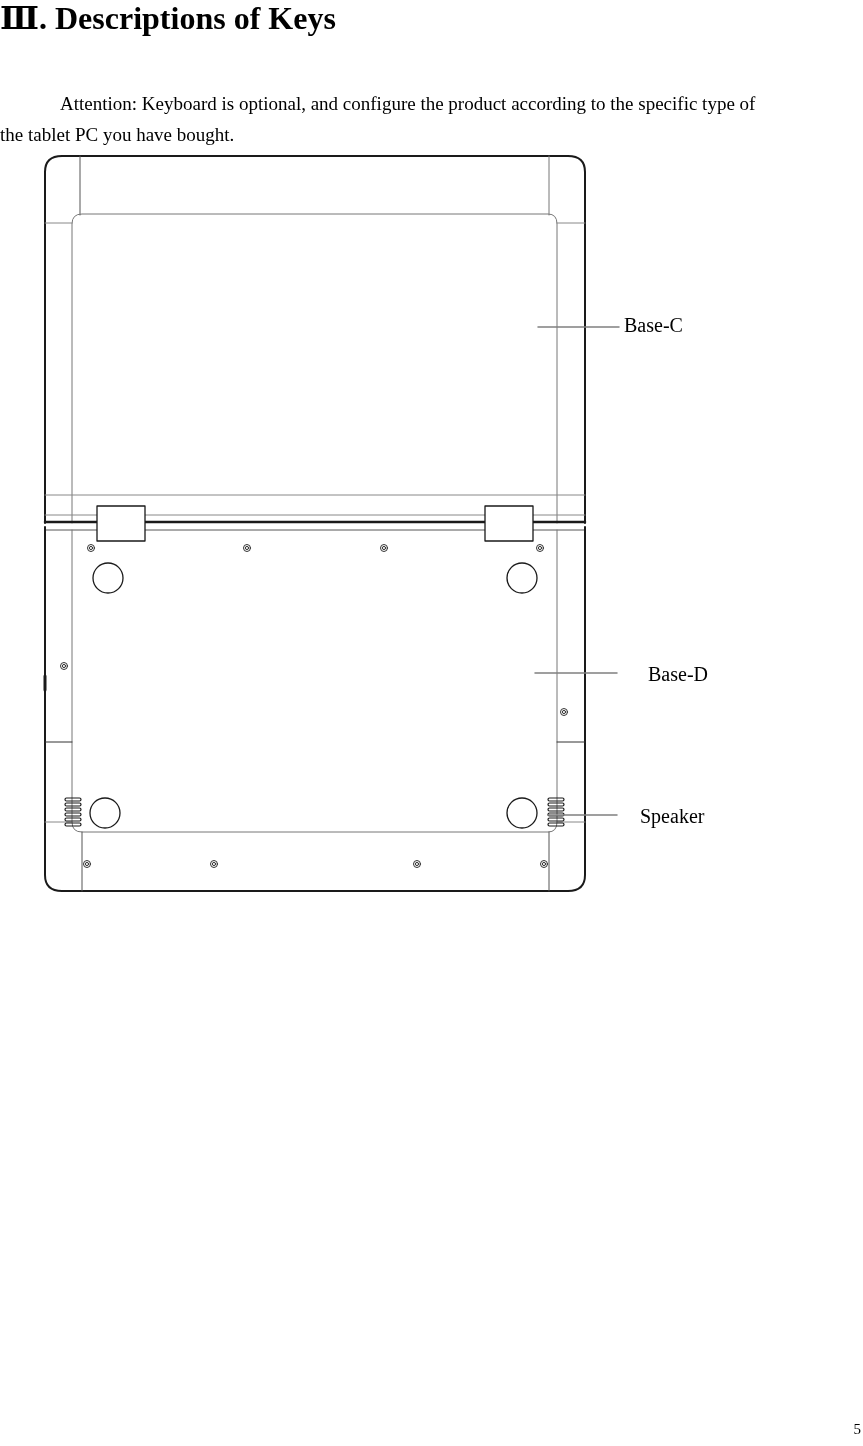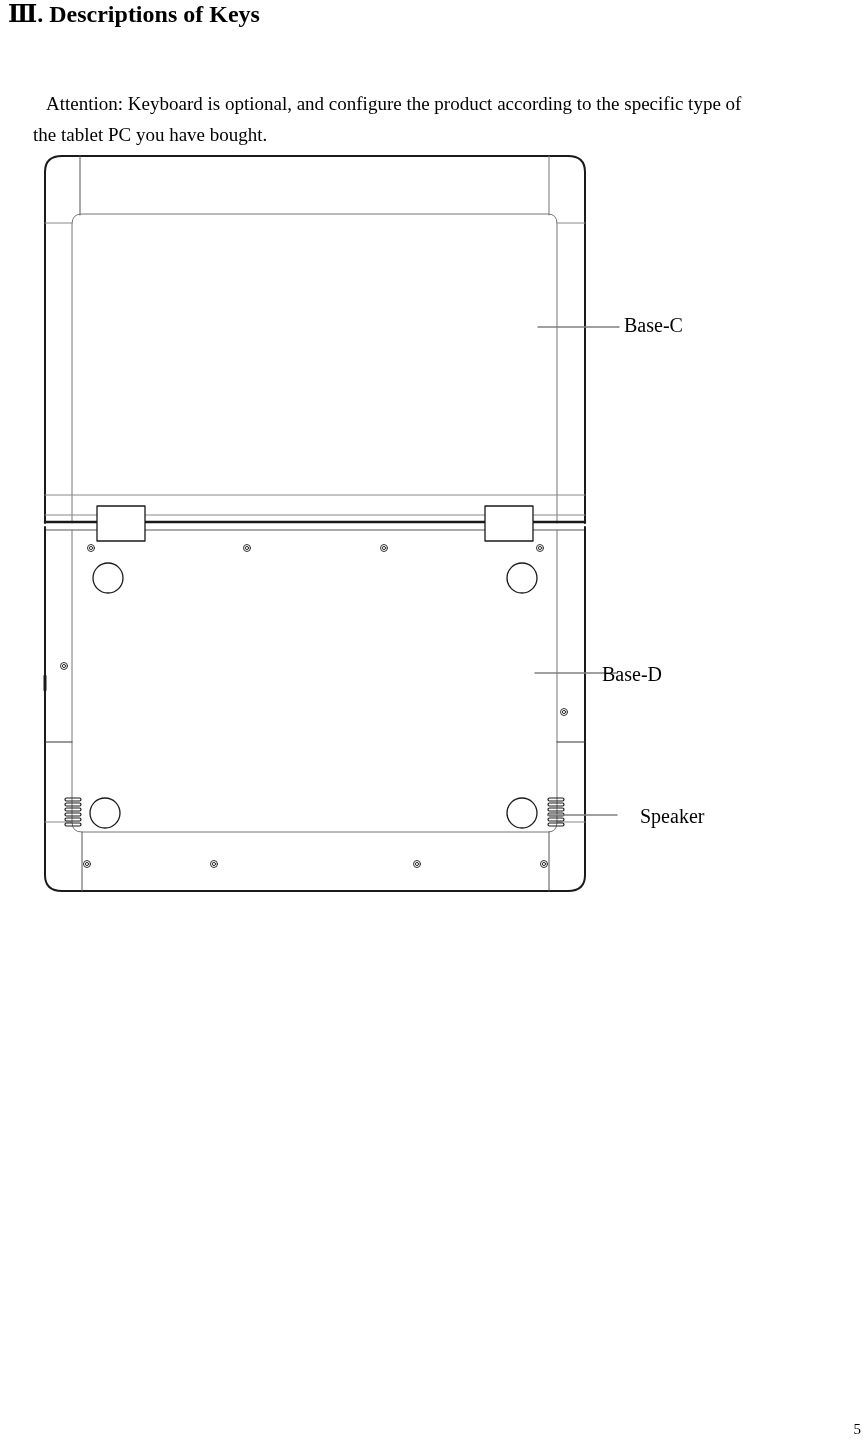--- a/index.html
+++ b/index.html
@@ -1,22 +1,22 @@
 <!DOCTYPE html>
 <html><head>
 <meta charset="utf-8">
 <style>
   html, body { margin: 0; padding: 0; background: #ffffff; }
   body { width: 863px; height: 1446px; position: relative; overflow: hidden;
          font-family: "Liberation Serif", "DejaVu Serif", serif; color: #000; }
-  .heading { position: absolute; left: 8px; top: -1px; font-size: 24px; font-weight: bold;
+  .heading { position: absolute; left: 0; top: -1px; font-size: 32px; font-weight: bold;
              white-space: nowrap; letter-spacing: 0px; }
   .para { position: absolute; left: 0; top: 88px; width: 863px; font-size: 19px; line-height: 31px; }
-  .para .line1 { display: block; padding-left: 46px; white-space: nowrap; }
-  .para .line2 { display: block; white-space: nowrap; margin-left: 33px; }
+  .para .line1 { display: block; padding-left: 60px; white-space: nowrap; }
+  .para .line2 { display: block; white-space: nowrap; }
   .diagram { position: absolute; left: 0; top: 150px; }
   .callout { position: absolute; font-size: 20px; white-space: nowrap; }
   .page-num { position: absolute; right: 2px; top: 1421px; font-size: 15px; }
 </style>
 </head>
 <body>
 
 <div>
 
   <div class="heading">
@@ -126,17 +126,17 @@
 
       <g stroke="#808080" stroke-width="1.5">
         <line x1="538" y1="327" x2="619" y2="327"></line>
         <line x1="535" y1="673" x2="617" y2="673"></line>
         <line x1="548" y1="815" x2="617" y2="815"></line>
       </g>
     </g>
   </svg>
 
   <div class="callout" style="left:624px; top:314px;">Base-C</div>
-  <div class="callout" style="left:602px; top:663px;">Base-D</div>
+  <div class="callout" style="left:648px; top:663px;">Base-D</div>
   <div class="callout" style="left:628px; top:805px;margin-left:12px;">Speaker</div>
 
   <div class="page-num">5</div>
 </div>
 
 </body></html>

